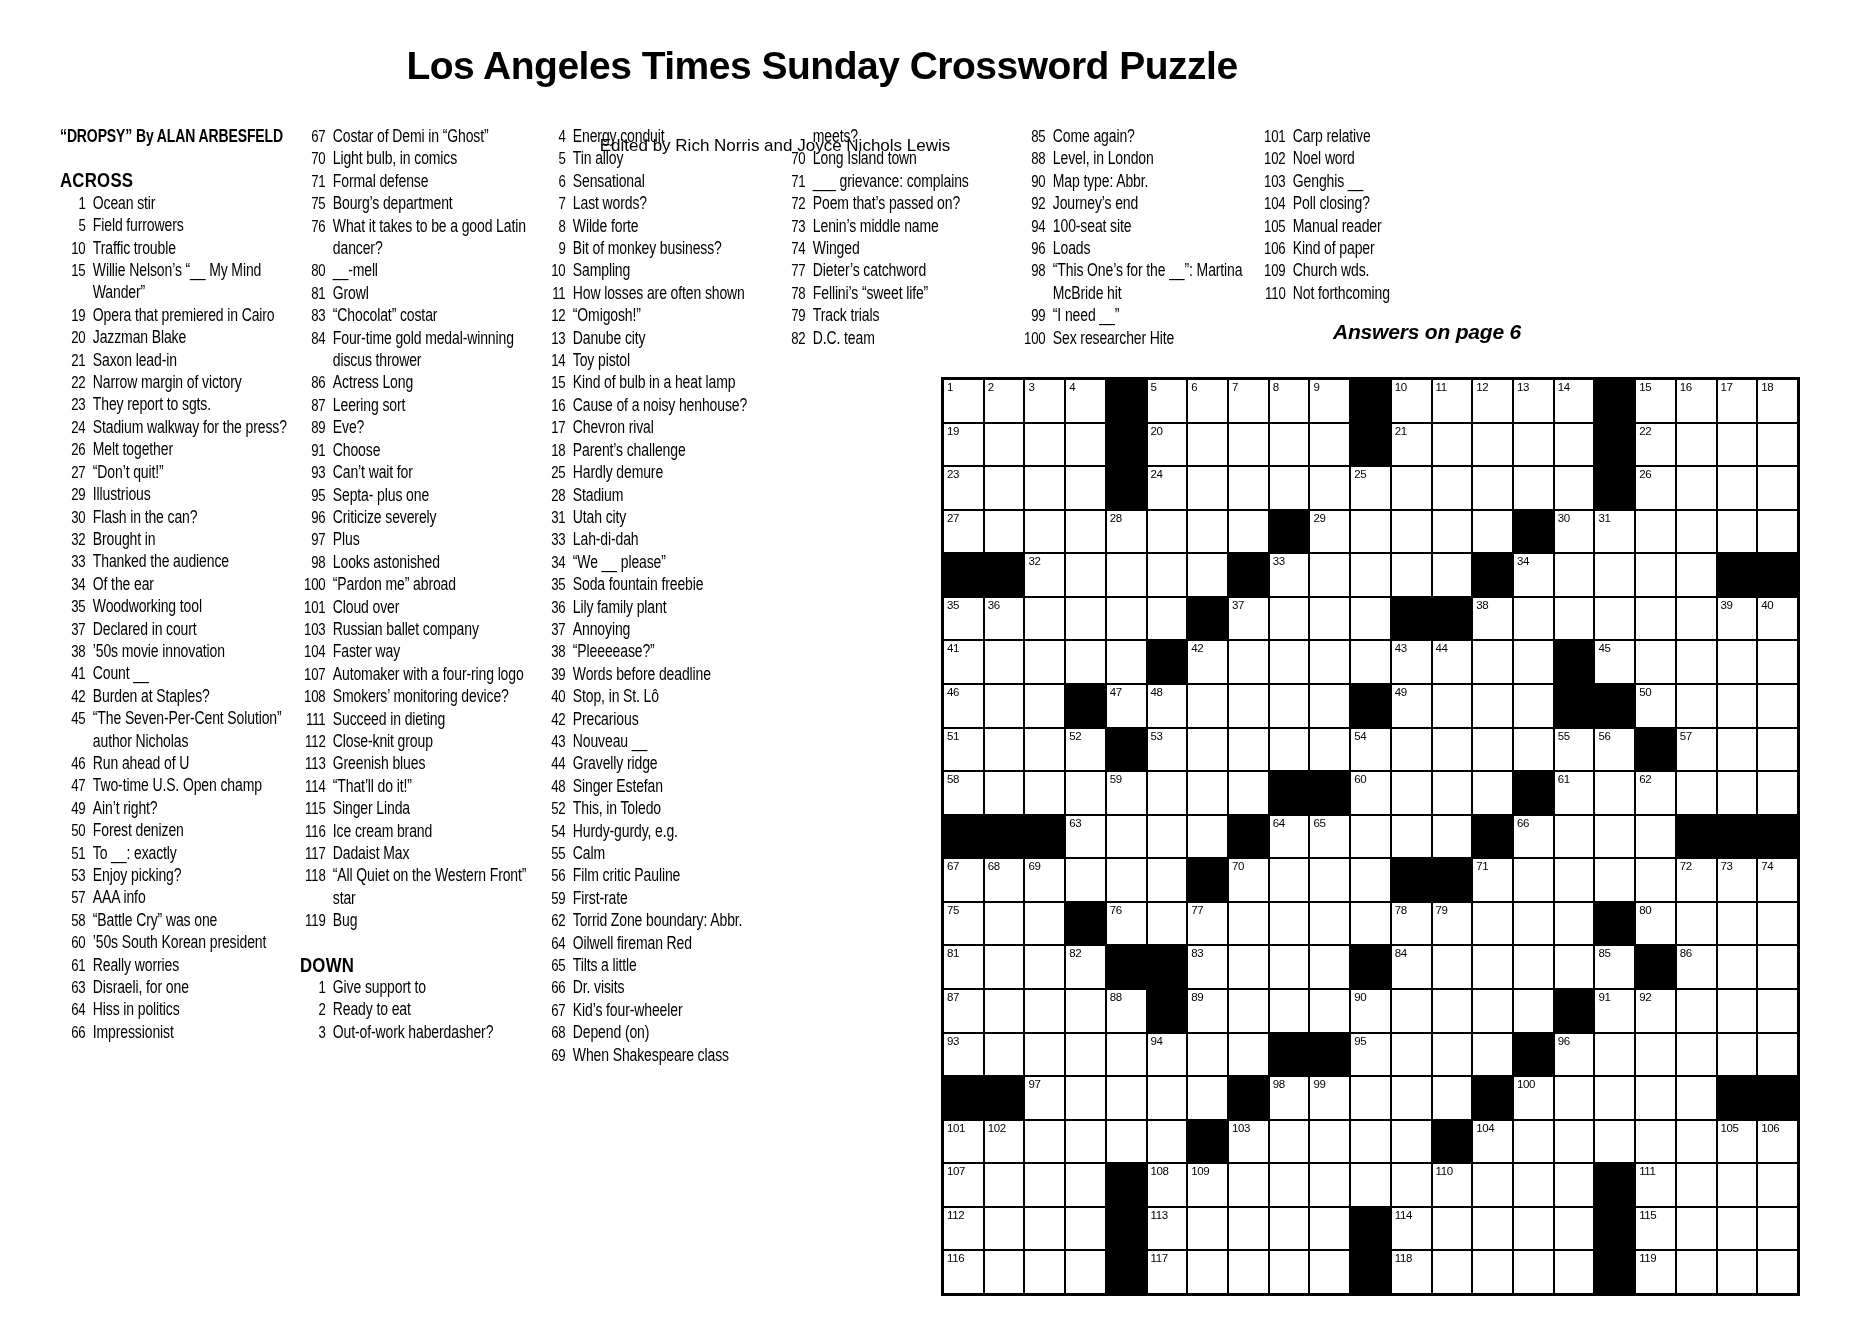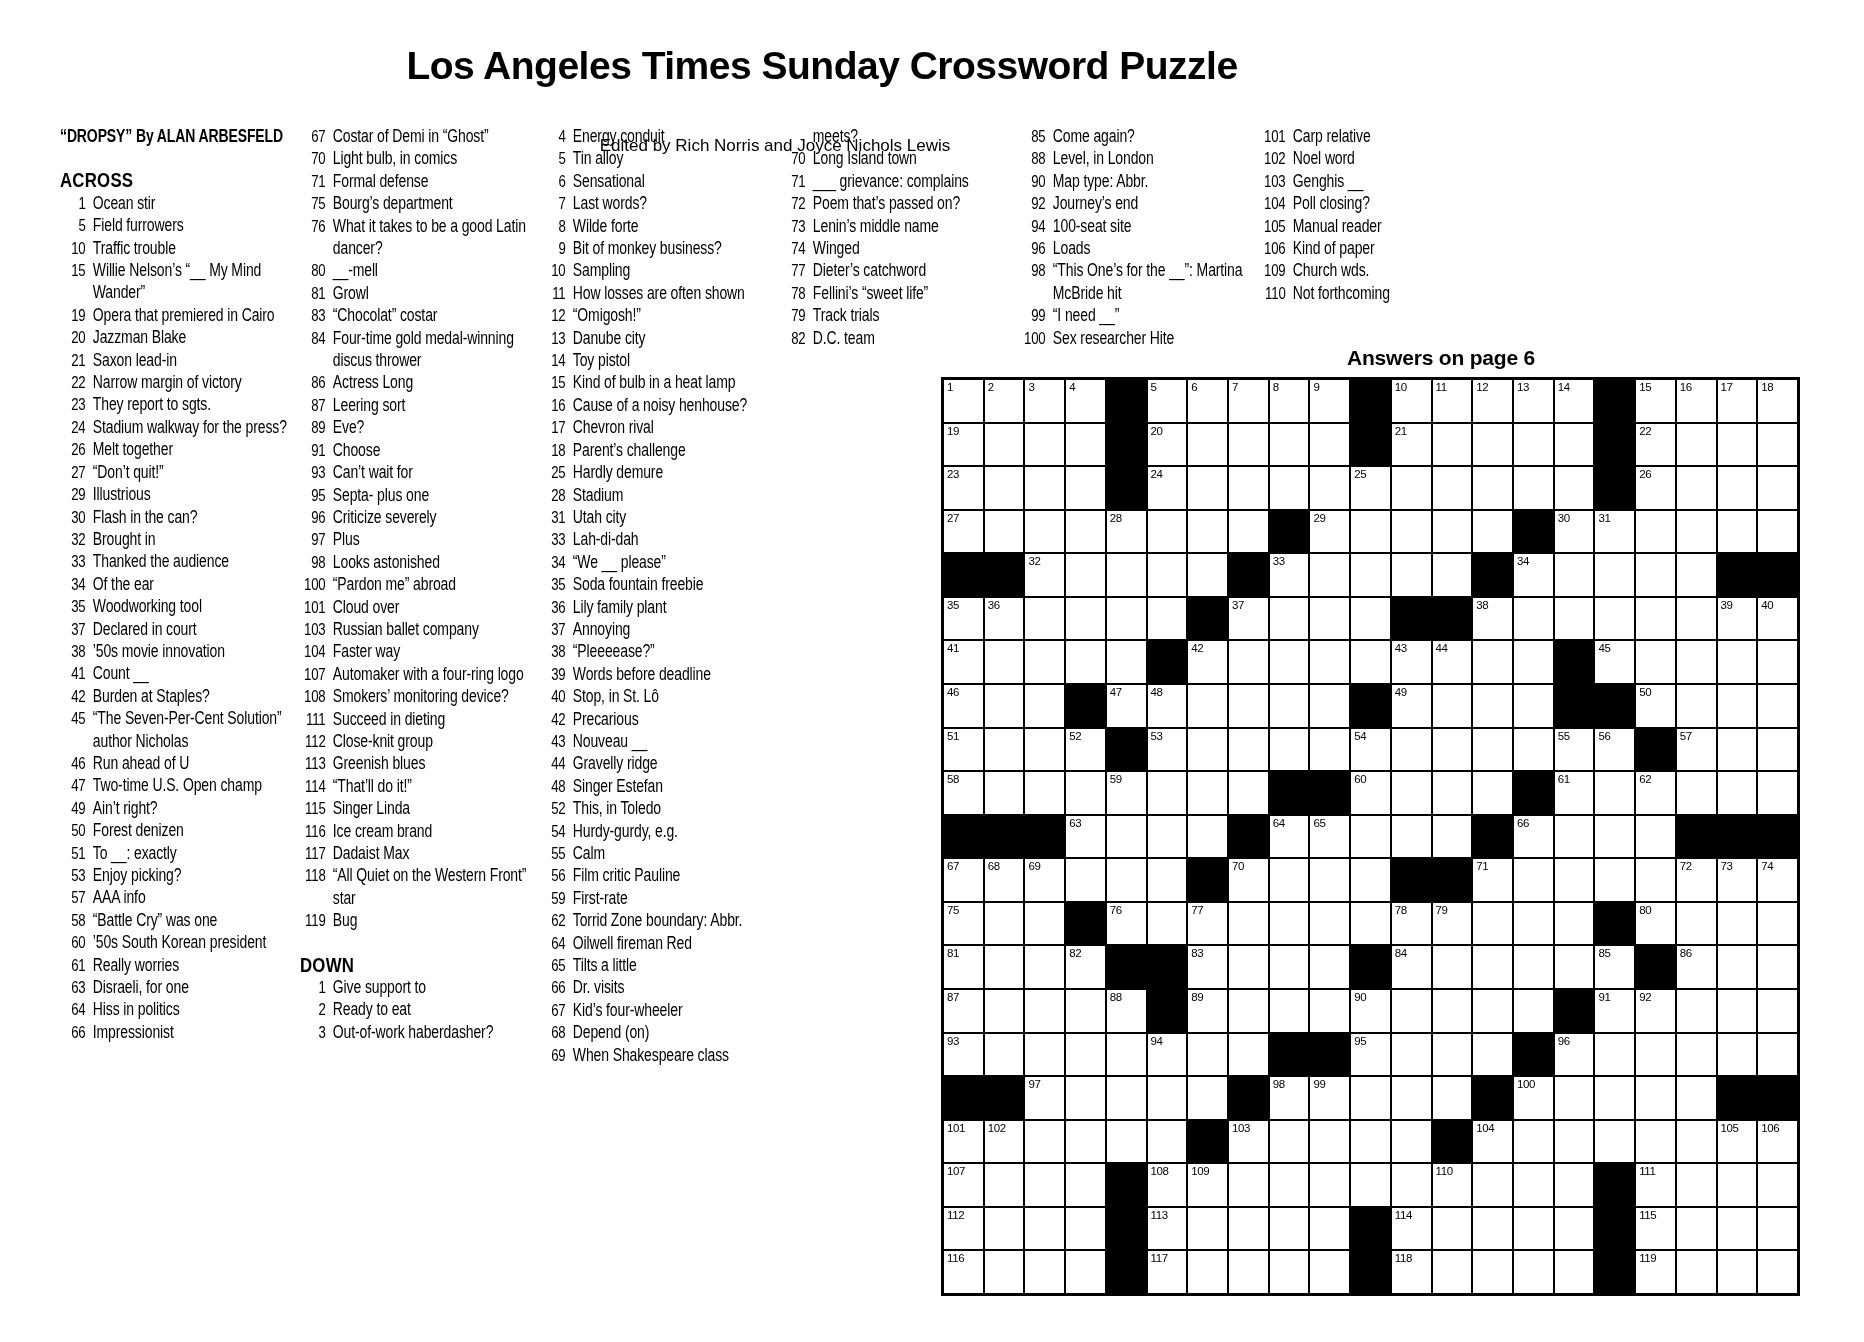--- a/index.html
+++ b/index.html
@@ -11,24 +11,23 @@
   .title {
     position:absolute; top:44px; left:0; width:1550px; text-align:center;
     font-size:39px; font-weight:bold; letter-spacing:-0.5px; white-space:nowrap;padding-left:47px;
   }
   .subtitle {
     position:absolute; top:92px; left:0; width:1550px; text-align:center;
     font-size:17px;
     margin-top:44px;
   }
   .answers-note {
-    position:absolute; left:1333px; top:346px;
-    font-size:21px; font-weight:bold; letter-spacing:-0.2px;
+    position:absolute; left:1333px; top:320px;
+    font-size:21px; font-weight:bold; font-style:italic; letter-spacing:-0.2px;
     white-space:nowrap;
-    margin-left:14px;
   }
   .clue-col {
     position:absolute; top:125px; width:297px;
     transform:scaleX(0.8); transform-origin:0 0;
     font-size:17.5px; line-height:22.4px; letter-spacing:-0.15px;
   }
   .byline { font-weight:bold; font-size:17.5px; white-space:nowrap; }
   .gap { height:22px; }
   .section-head { font-weight:bold; font-size:21px; letter-spacing:0.3px; }
   .clue { padding-left:41px; text-indent:-41px; }

